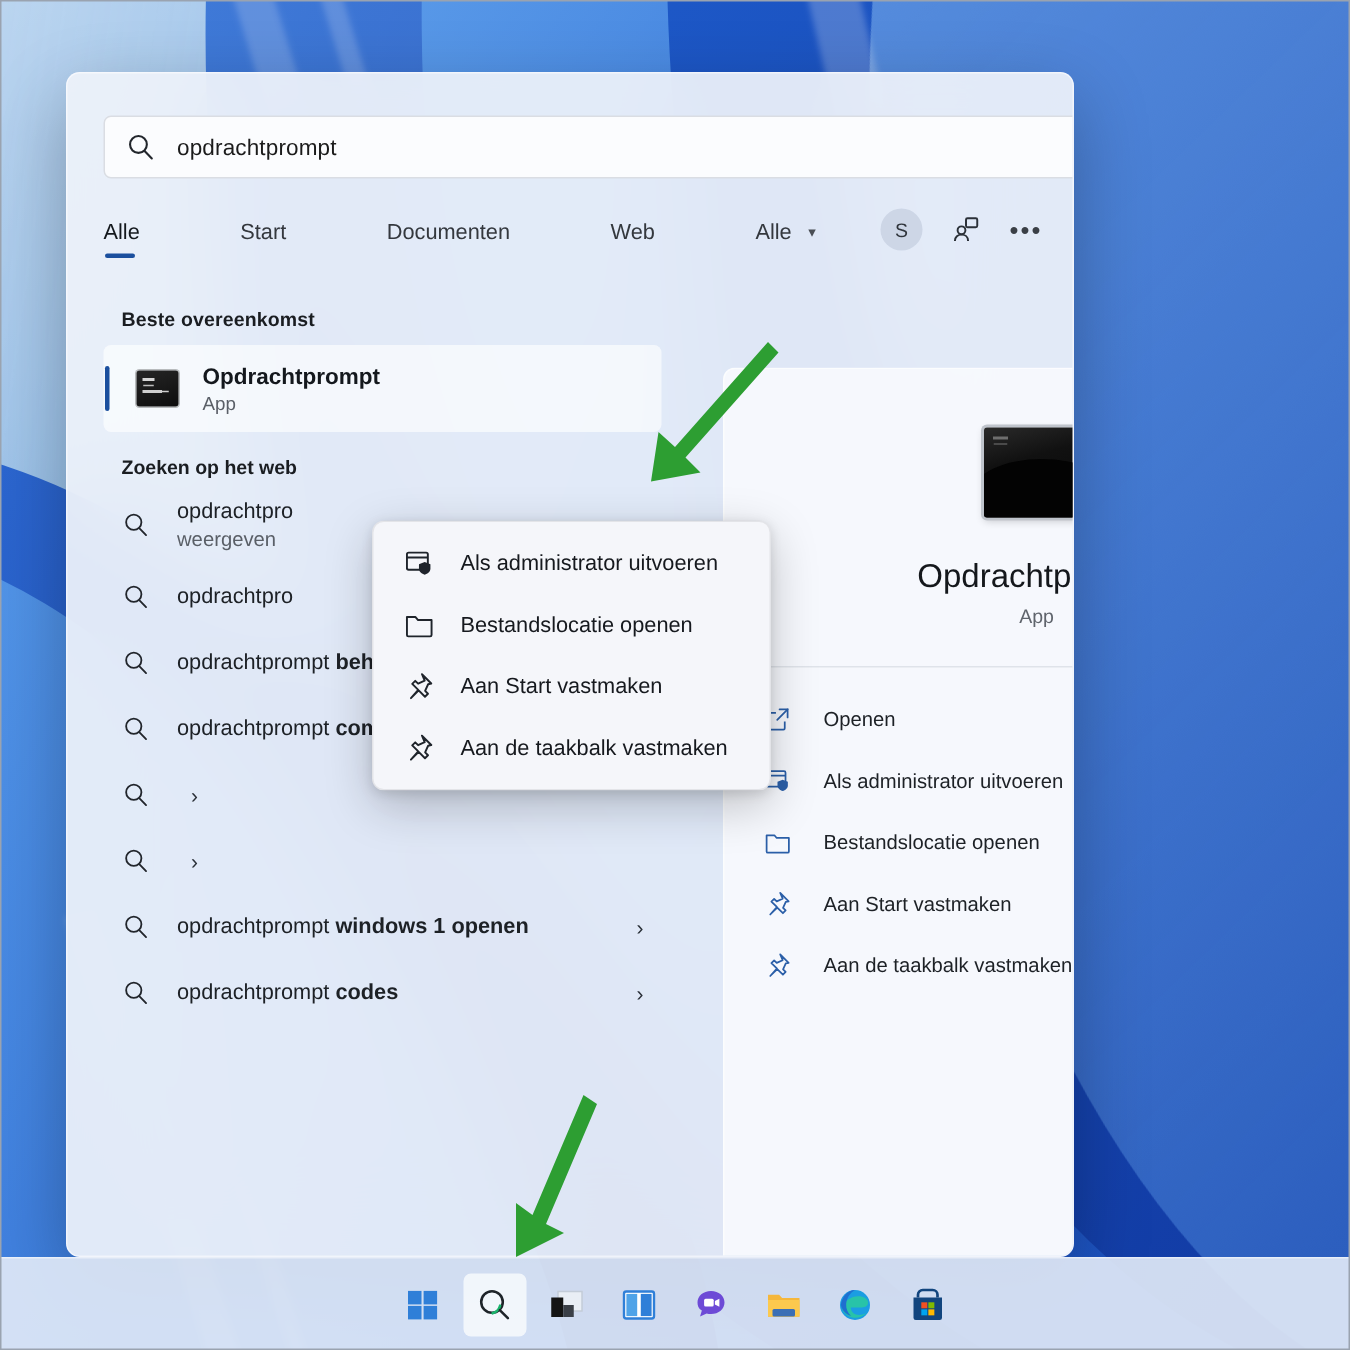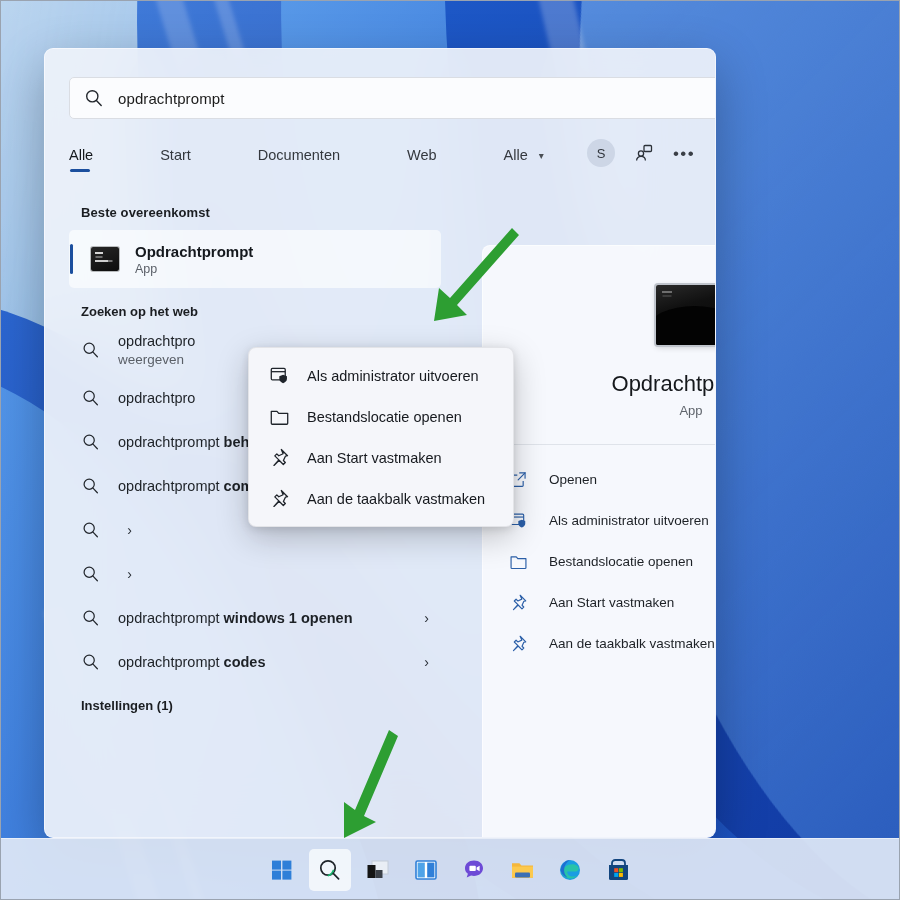--- a/index.html
+++ b/index.html
@@ -422,21 +422,20 @@
         <div class="sug">
           <span class="mag"><svg width="20" height="20" viewBox="0 0 22 22">
               <circle cx="9" cy="9" r="5.6" fill="none" stroke="#22262c" stroke-width="1.35"></circle>
               <line x1="13.2" y1="13.4" x2="18" y2="18.4" stroke="#22262c" stroke-width="1.35" stroke-linecap="round"></line>
             </svg></span>
           <span class="txt">opdrachtprompt <b>codes</b></span>
           <span class="arrow">›</span>
         </div>
       </div>
 
-    <div id="settings-head">Instellingen (1)</div>
   </div>
 
   <div id="preview-pane">
     <div id="pv-icon"></div>
     <div id="pv-title">Opdrachtprompt</div>
     <div id="pv-sub">App</div>
     <div id="pv-divider"></div>
     <div id="pv-actions">
         <div class="pv-act">
           <span class="pvi"><svg width="19" height="19" viewBox="0 0 22 22">

